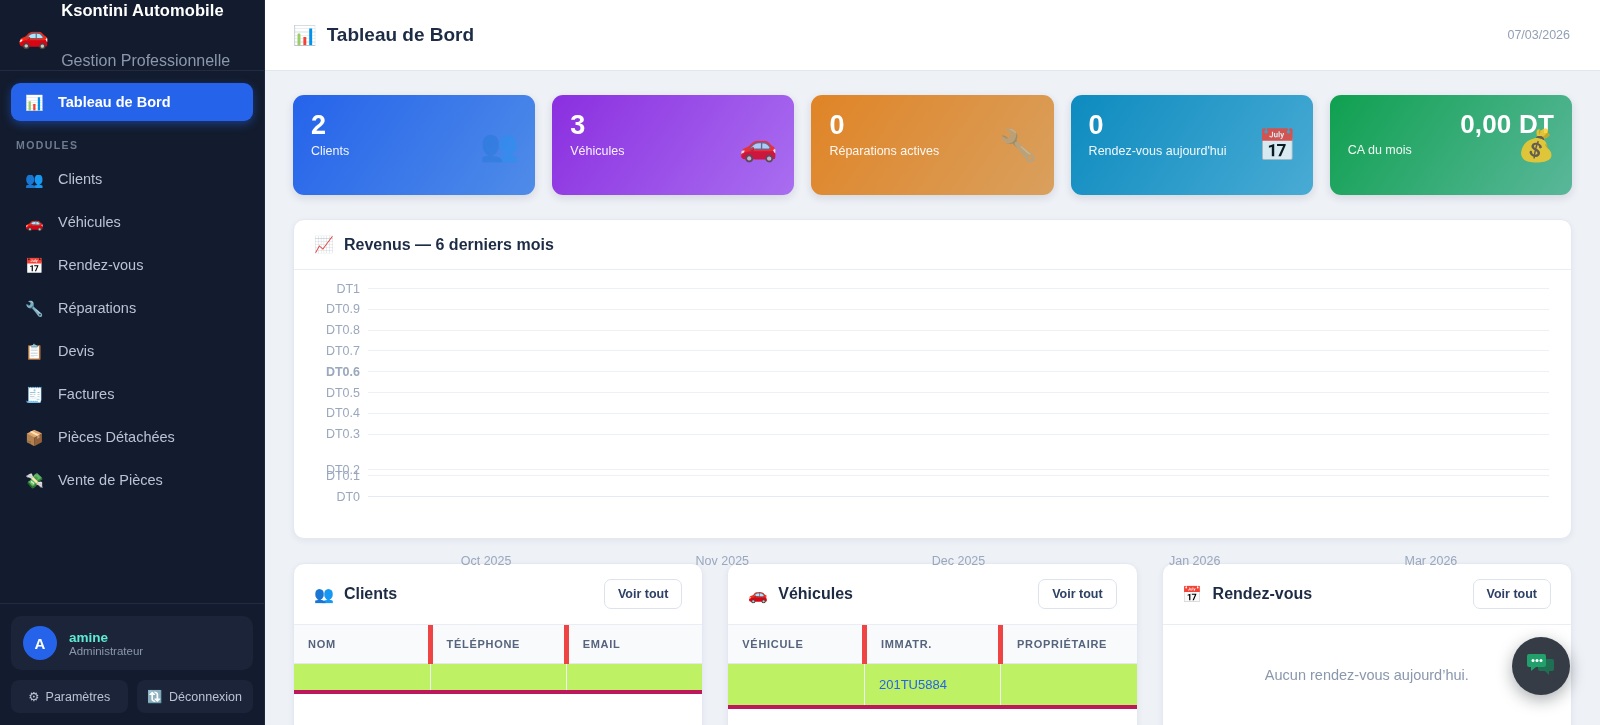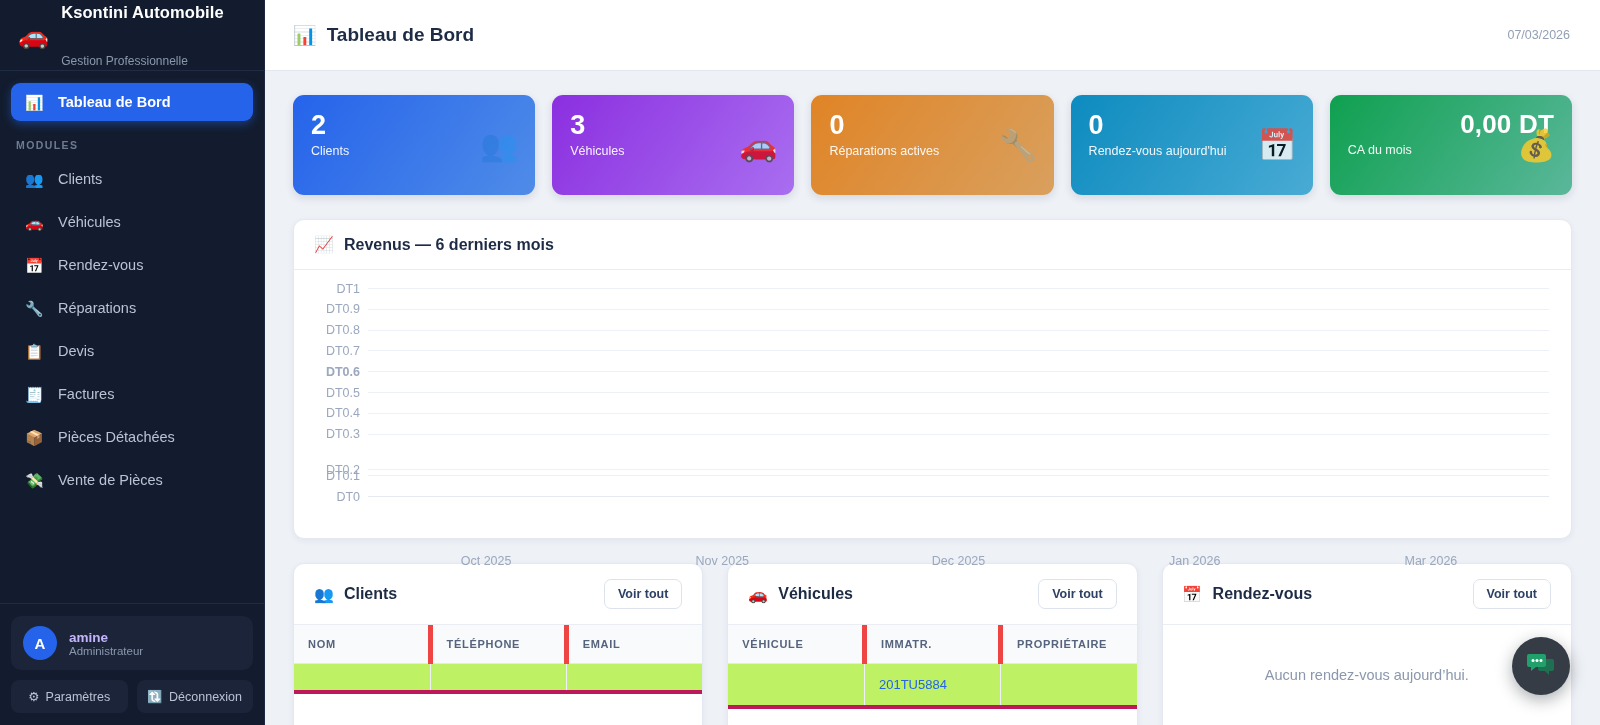--- a/index.html
+++ b/index.html
@@ -23,21 +23,21 @@
     display: flex; align-items: center; gap: 12px;
     padding: 16px 16px 16px 18px;
     height: 71px;
     border-bottom: 1px solid #202b45;
   }
   .brand-logo { font-size: 25px; line-height: 1; }
   .brand-text { display: flex; flex-direction: column; gap: 12px; }
   .brand-title {
     color: #ffffff; font-size: 16.5px; font-weight: bold; letter-spacing: .1px;
   }
-  .brand-sub { color: #8b97ad; font-size: 12px; margin-top: 20px; }
+  .brand-sub { color: #8b97ad; font-size: 16px; margin-top: 20px; }
 
   .nav { padding: 12px 11px 0 11px; }
   .nav-item {
     display: flex; align-items: center; gap: 13px;
     padding: 11px 14px;
     border-radius: 9px;
     color: #b9c3d4; font-size: 14.5px;
     cursor: pointer;
     margin-bottom: 2px;
   }
@@ -63,21 +63,21 @@
     display: flex; align-items: center; gap: 12px;
     background: #1b2438; border-radius: 10px;
     padding: 10px 12px; margin-bottom: 10px;
   }
   .avatar {
     width: 34px; height: 34px; border-radius: 50%;
     background: #2563eb; color: #fff;
     display: flex; align-items: center; justify-content: center;
     font-size: 15px; font-weight: bold;
   }
-  .user-name { color: #c4b5fd; font-size: 13.5px; font-weight: bold; }
+  .user-name { color: #5eead4; font-size: 13.5px; font-weight: bold; }
   .user-role { color: #8b97ad; font-size: 11.5px; }
   .foot-btns { display: flex; gap: 9px; }
   .foot-btn {
     flex: 1; background: #1b2438; border: none; border-radius: 8px;
     color: #b9c3d4; font-size: 12.5px; padding: 9px 6px;
     display: flex; align-items: center; justify-content: center; gap: 6px;
     cursor: pointer; font-family: inherit;
   }
 
   

